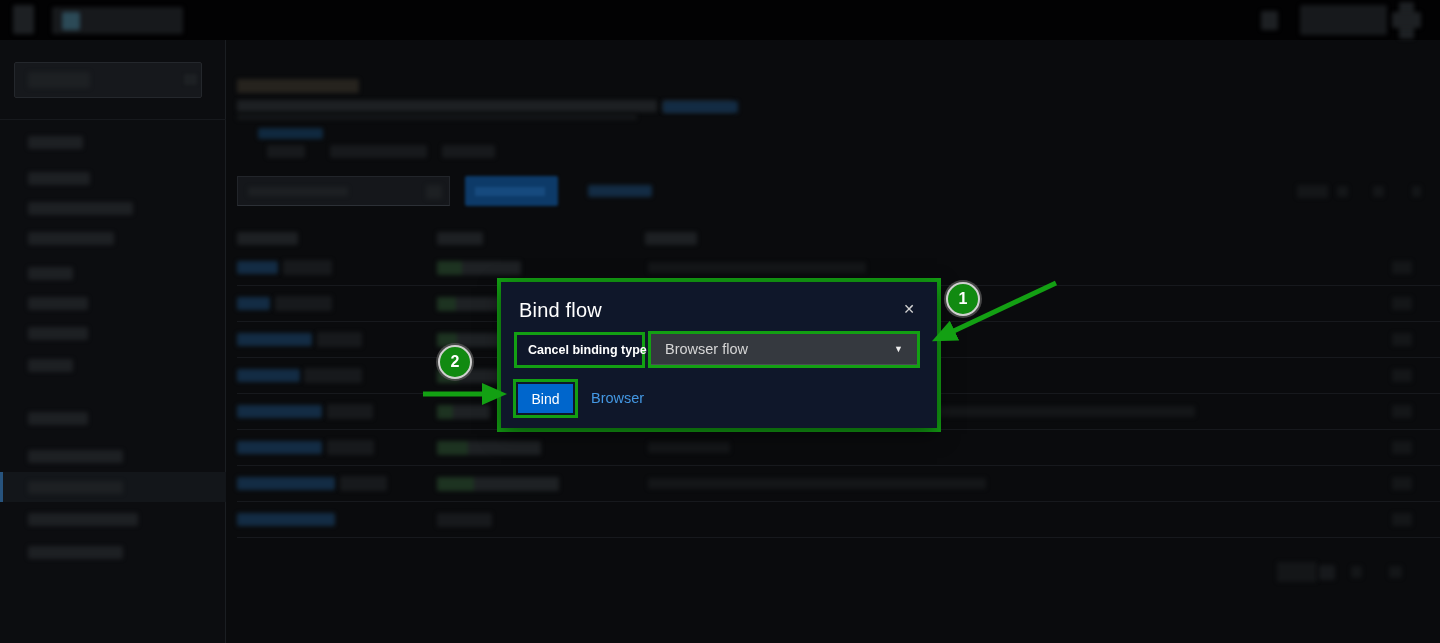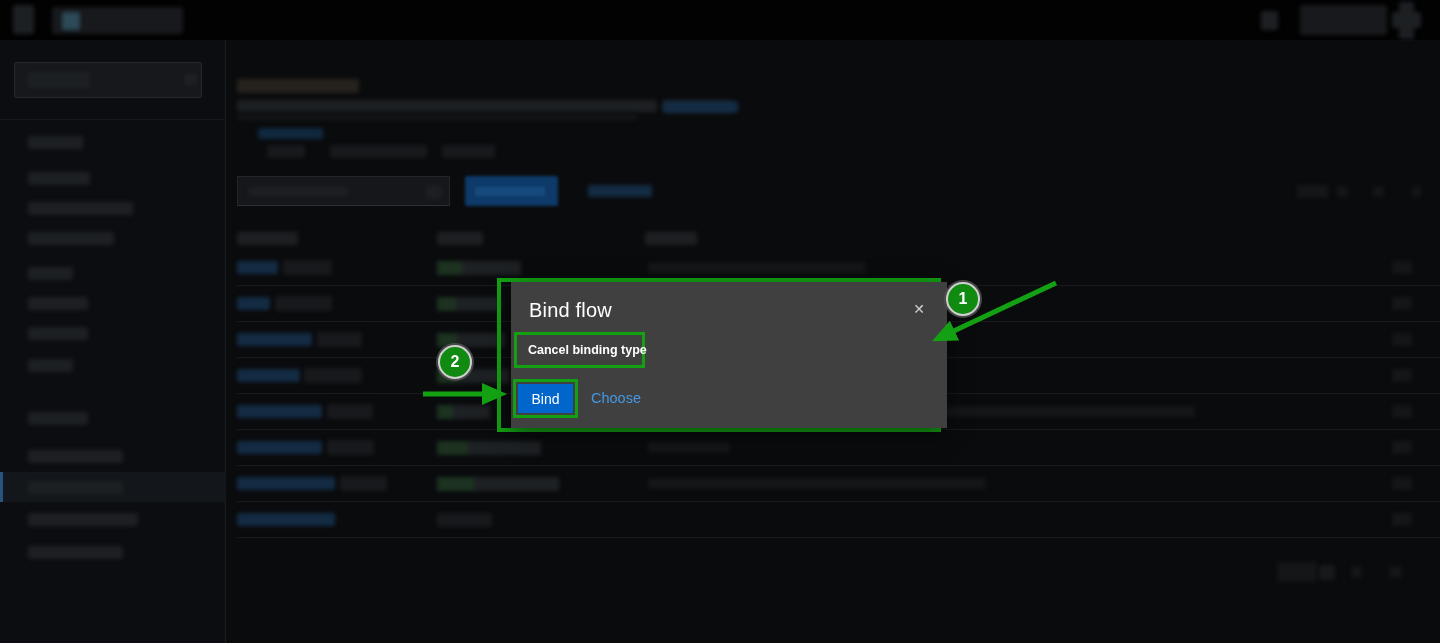--- a/index.html
+++ b/index.html
@@ -29,21 +29,21 @@
 
   .toolbar-input { position:absolute; left:11px; top:136px; width:213px; height:30px; background:#15171b; border:1px solid #22252a; border-bottom-color:#2c3036; filter:blur(.6px); }
   .toolbar-btn { position:absolute; left:239px; top:136px; width:93px; height:30px; background:#0d3a68; filter:blur(1.5px); border-radius:2px; }
 
   .thead { position:absolute; left:11px; top:190px; width:1200px; height:20px; }
   .trow { position:absolute; left:11px; width:1203px; height:36px; border-bottom:1px solid #17191d; }
 
   
   .gbox { position:absolute; border:3px solid #13A013; }
   .modal-outline { left:497px; top:278px; width:444px; height:154px; border-width:4px; z-index:20; }
-  .modal { position:absolute; left:501px; top:282px; width:436px; height:146px; background:#404040; z-index:21; box-shadow:0 6px 20px rgba(0,0,0,.5);margin-left:10px; }
+  .modal { position:absolute; left:501px; top:282px; width:436px; height:146px; background:#0f172a; z-index:21; box-shadow:0 6px 20px rgba(0,0,0,.5); }
   .modal-title { position:absolute; left:18px; top:17px; font-size:20px; color:#ffffff; letter-spacing:.2px; }
   .modal-close { position:absolute; right:22px; top:20px; font-size:14px; color:#d2d2d2; cursor:pointer; line-height:1; }
   .label-box { left:514px; top:332px; width:131px; height:36px; z-index:22; }
   .field-label { position:absolute; left:11px; top:8px; font-size:12.5px; font-weight:bold; color:#ffffff; white-space:nowrap; }
   .dd-box { left:648px; top:331px; width:272px; height:37px; z-index:22; }
   .dropdown { position:absolute; left:0; top:0; width:266px; height:31px; background:#35393f; border-bottom:1px solid #4a4e54; color:#d6d6d6; font-size:14.5px; line-height:31px; padding-left:14px; cursor:pointer; }
   .dd-caret { position:absolute; right:14px; top:0; font-size:9px; color:#eeeeee; line-height:31px; }
   .save-box { left:513px; top:379px; width:65px; height:39px; z-index:22; }
   .save-btn { position:absolute; left:2px; top:2px; width:55px; height:29px; background:#0066CC; border:none; color:#ffffff; font-size:14px; font-family:"Liberation Sans",sans-serif; cursor:pointer; }
   .cancel-link { position:absolute; left:591px; top:390px; z-index:22; color:#4498e3; font-size:14.5px; cursor:pointer; }
@@ -190,25 +190,31 @@
 
   <div class="modal">
     <div class="modal-title">Bind flow</div>
     <div class="modal-close">✕</div>
   </div>
 
   <div class="gbox label-box">
     <div class="field-label">Cancel binding type</div>
   </div>
 
+  <div class="gbox dd-box">
+    <div class="dropdown">
+      <span>Browser flow</span>
+      <span class="dd-caret">▼</span>
+    </div>
+  </div>
 
   <div class="gbox save-box">
     <button class="save-btn">Bind</button>
   </div>
-  <div class="cancel-link">Choose</div>
+  <div class="cancel-link">Browser</div>
 
   <div class="step-circle" style="left:946px;top:282px;">
     <span>1</span>
   </div>
   <div class="step-circle" style="left:438px;top:345px;">
     <span>2</span>
   </div>
 
   <svg id="arrows" width="1440" height="643">
     <defs>

